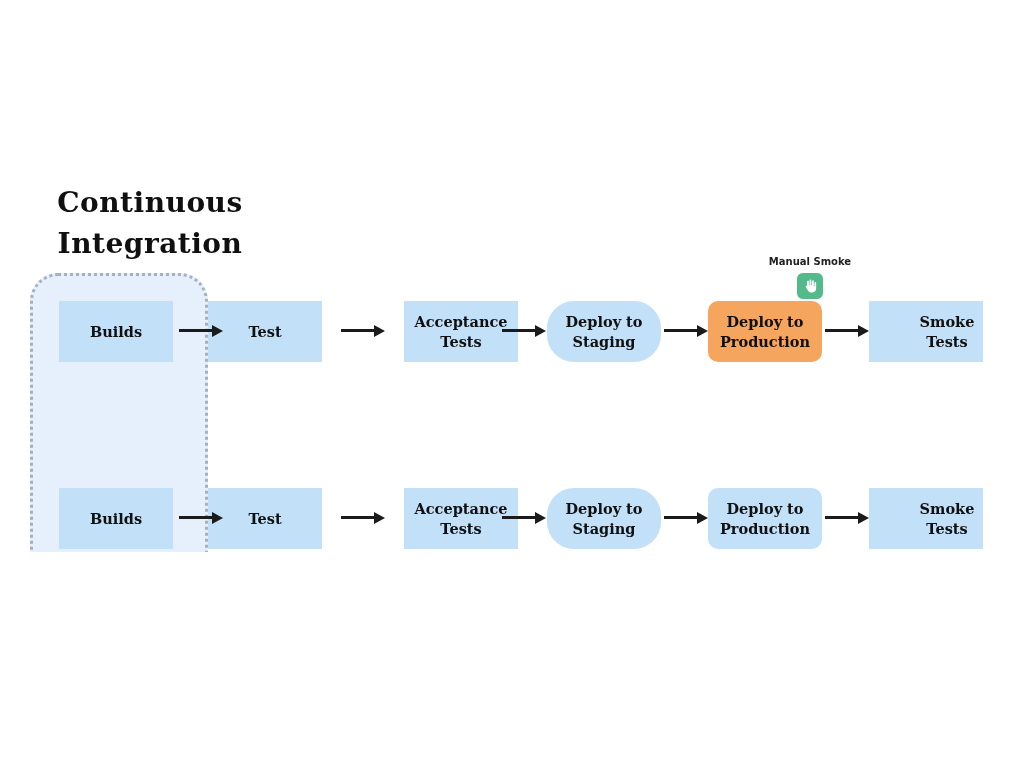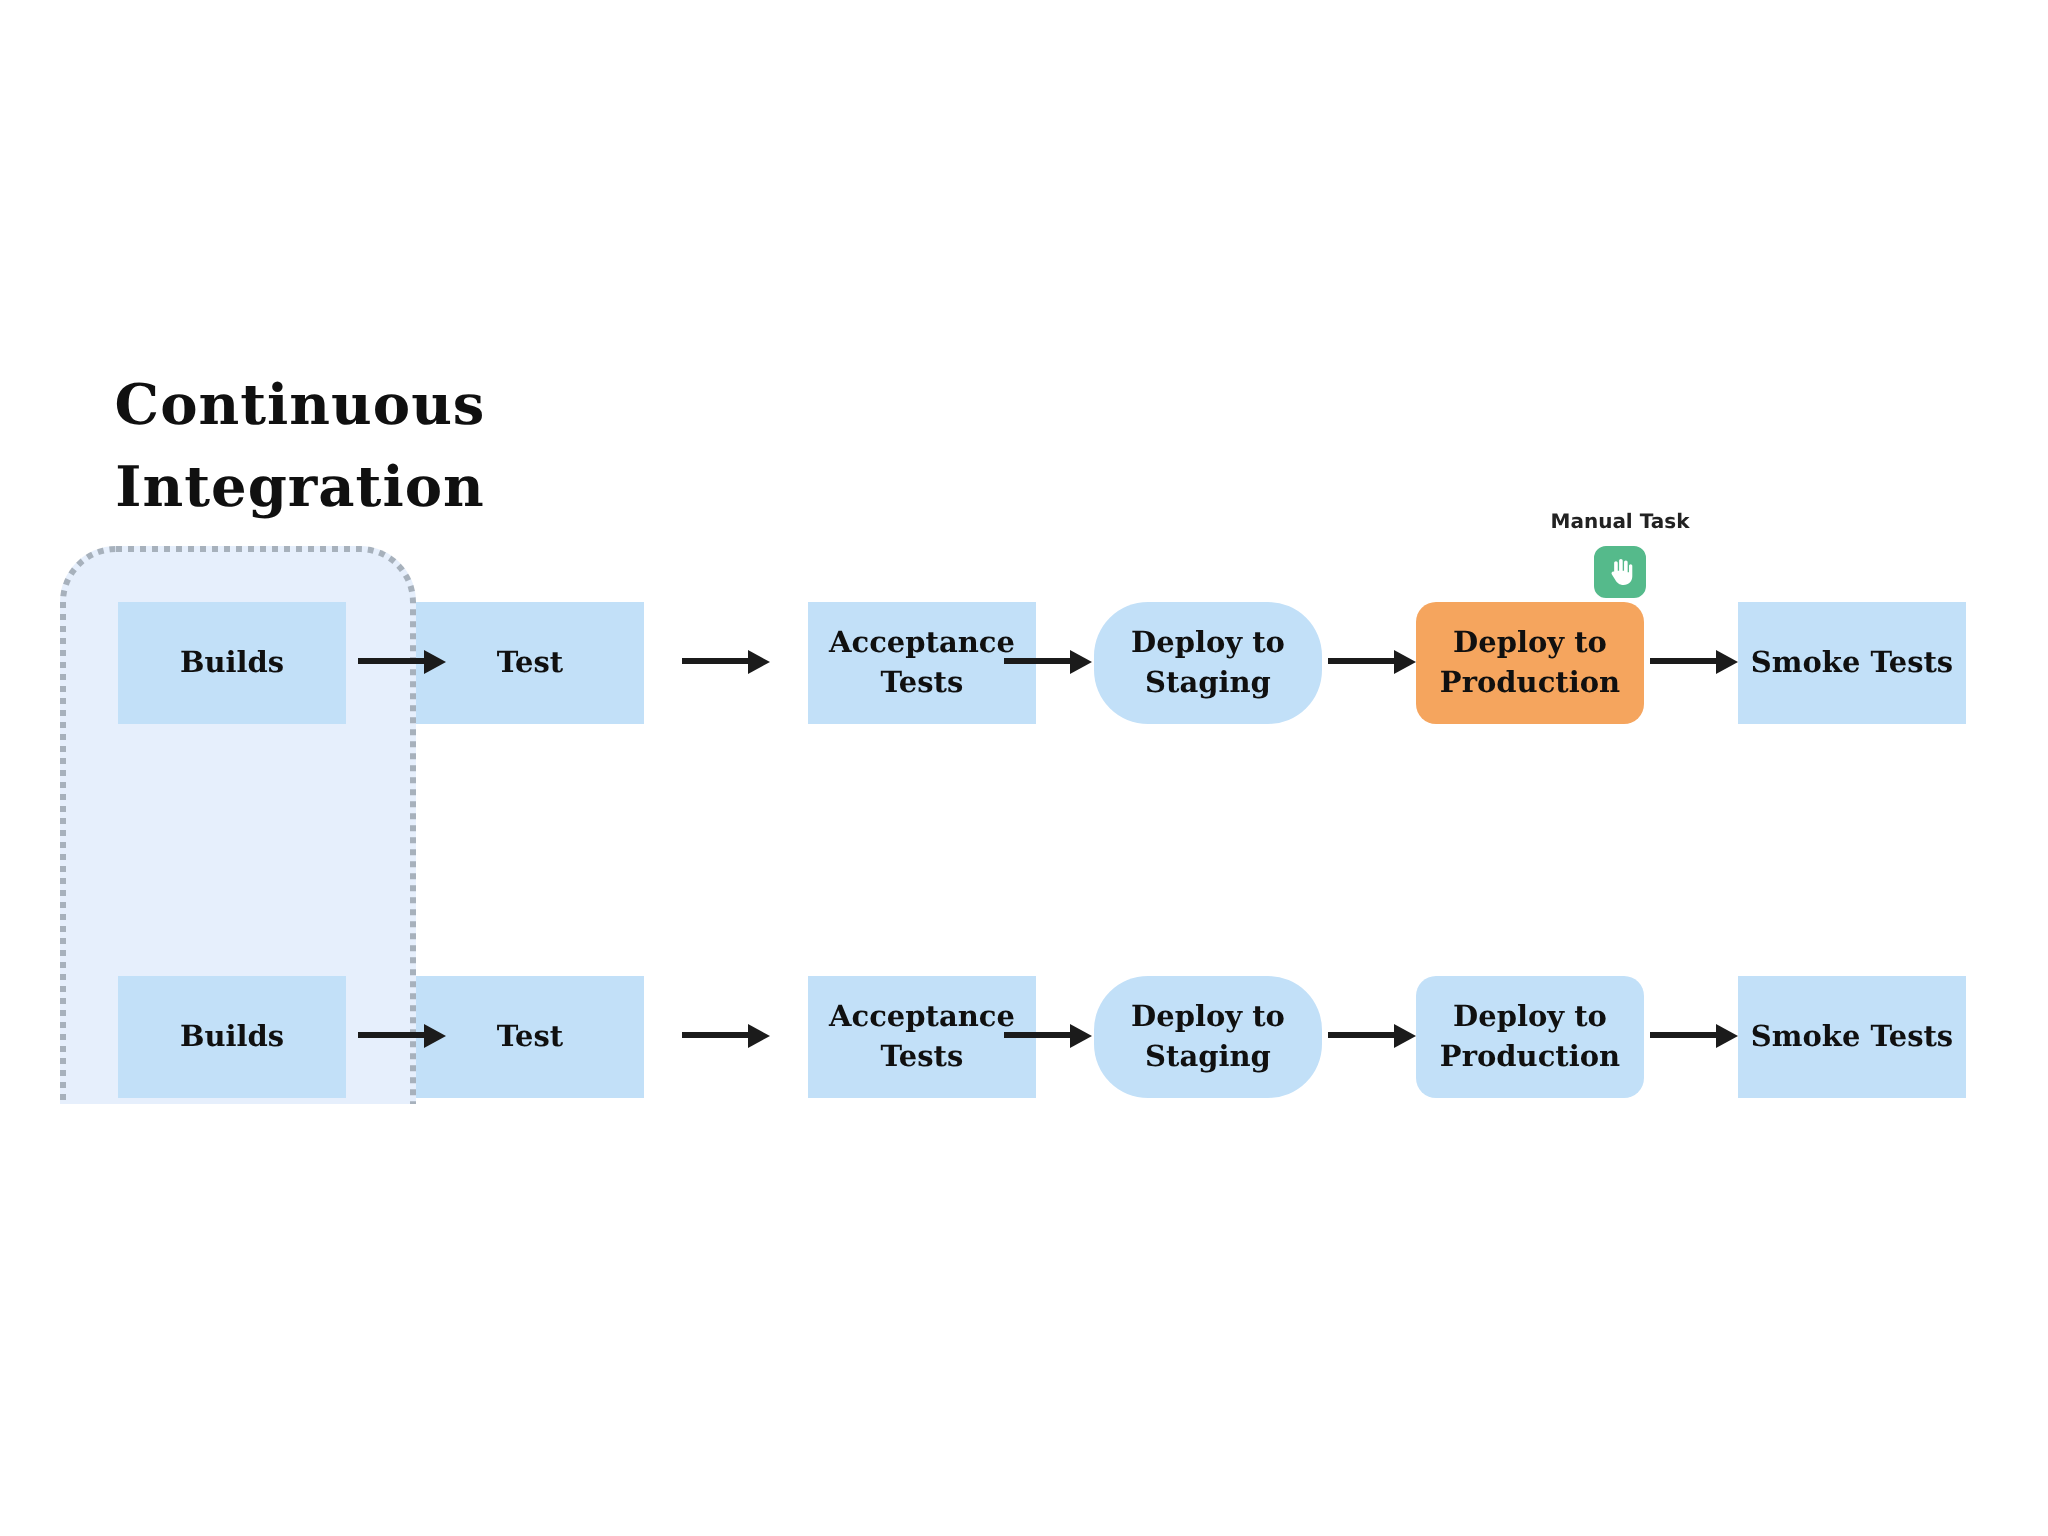--- a/index.html
+++ b/index.html
@@ -51,21 +51,21 @@
     padding:2px;
   }
   .stage.manual{background:var(--box-orange);}
   .row-top{top:301px;}
   .row-bottom{top:488px;}
   .col-0{left:47px;margin-left:12px;}
   .col-1{left:208px;}
   .col-2{left:404px;}
   .col-3{left:547px;border-radius:27px;}
   .col-4{left:708px;border-radius:10px;}
-  .col-5{left:869px;}
+  .col-5{left:869px;padding-left:44px;}
 
   .arrow{
     position:absolute;
     height:3.4px;
     width:33px;
     background:var(--arrow);
   }
   .arrow::after{
     content:"";
     position:absolute;
@@ -131,21 +131,21 @@
   <div class="stage row-top col-5">
     <span>Smoke Tests</span>
   </div>
 
   <div class="arrow row-top-a gap-0"></div>
   <div class="arrow row-top-a gap-1"></div>
   <div class="arrow row-top-a gap-2"></div>
   <div class="arrow row-top-a gap-3"></div>
   <div class="arrow row-top-a gap-4"></div>
 
-  <div class="manual-task-label">Manual Task</div>
+  <div class="manual-task-label">Manual Smoke</div>
   <div class="hand-icon">
     <svg viewBox="0 0 24 24" aria-hidden="true">
       <path fill="#ffffff" d="M8.1 12.6V6.1c0-.7.5-1.2 1.2-1.2s1.2.5 1.2 1.2v5h.9V4.6c0-.7.5-1.2 1.2-1.2s1.2.5 1.2 1.2v6.5h.9V5.6c0-.7.5-1.2 1.2-1.2s1.2.5 1.2 1.2v6.6h.9V7.9c0-.6.5-1.1 1.1-1.1s1.1.5 1.1 1.1v7c0 3.4-2.4 5.8-5.8 5.8-2.9 0-4.3-1.4-5.6-3.5l-2.2-3.5c-.4-.7-.3-1.5.4-1.9.6-.4 1.4-.2 1.9.4l1.2 1.6z"></path>
     </svg>
   </div>
 
 
   <div class="stage row-bottom col-0">
     <span>Builds</span>
   </div>

